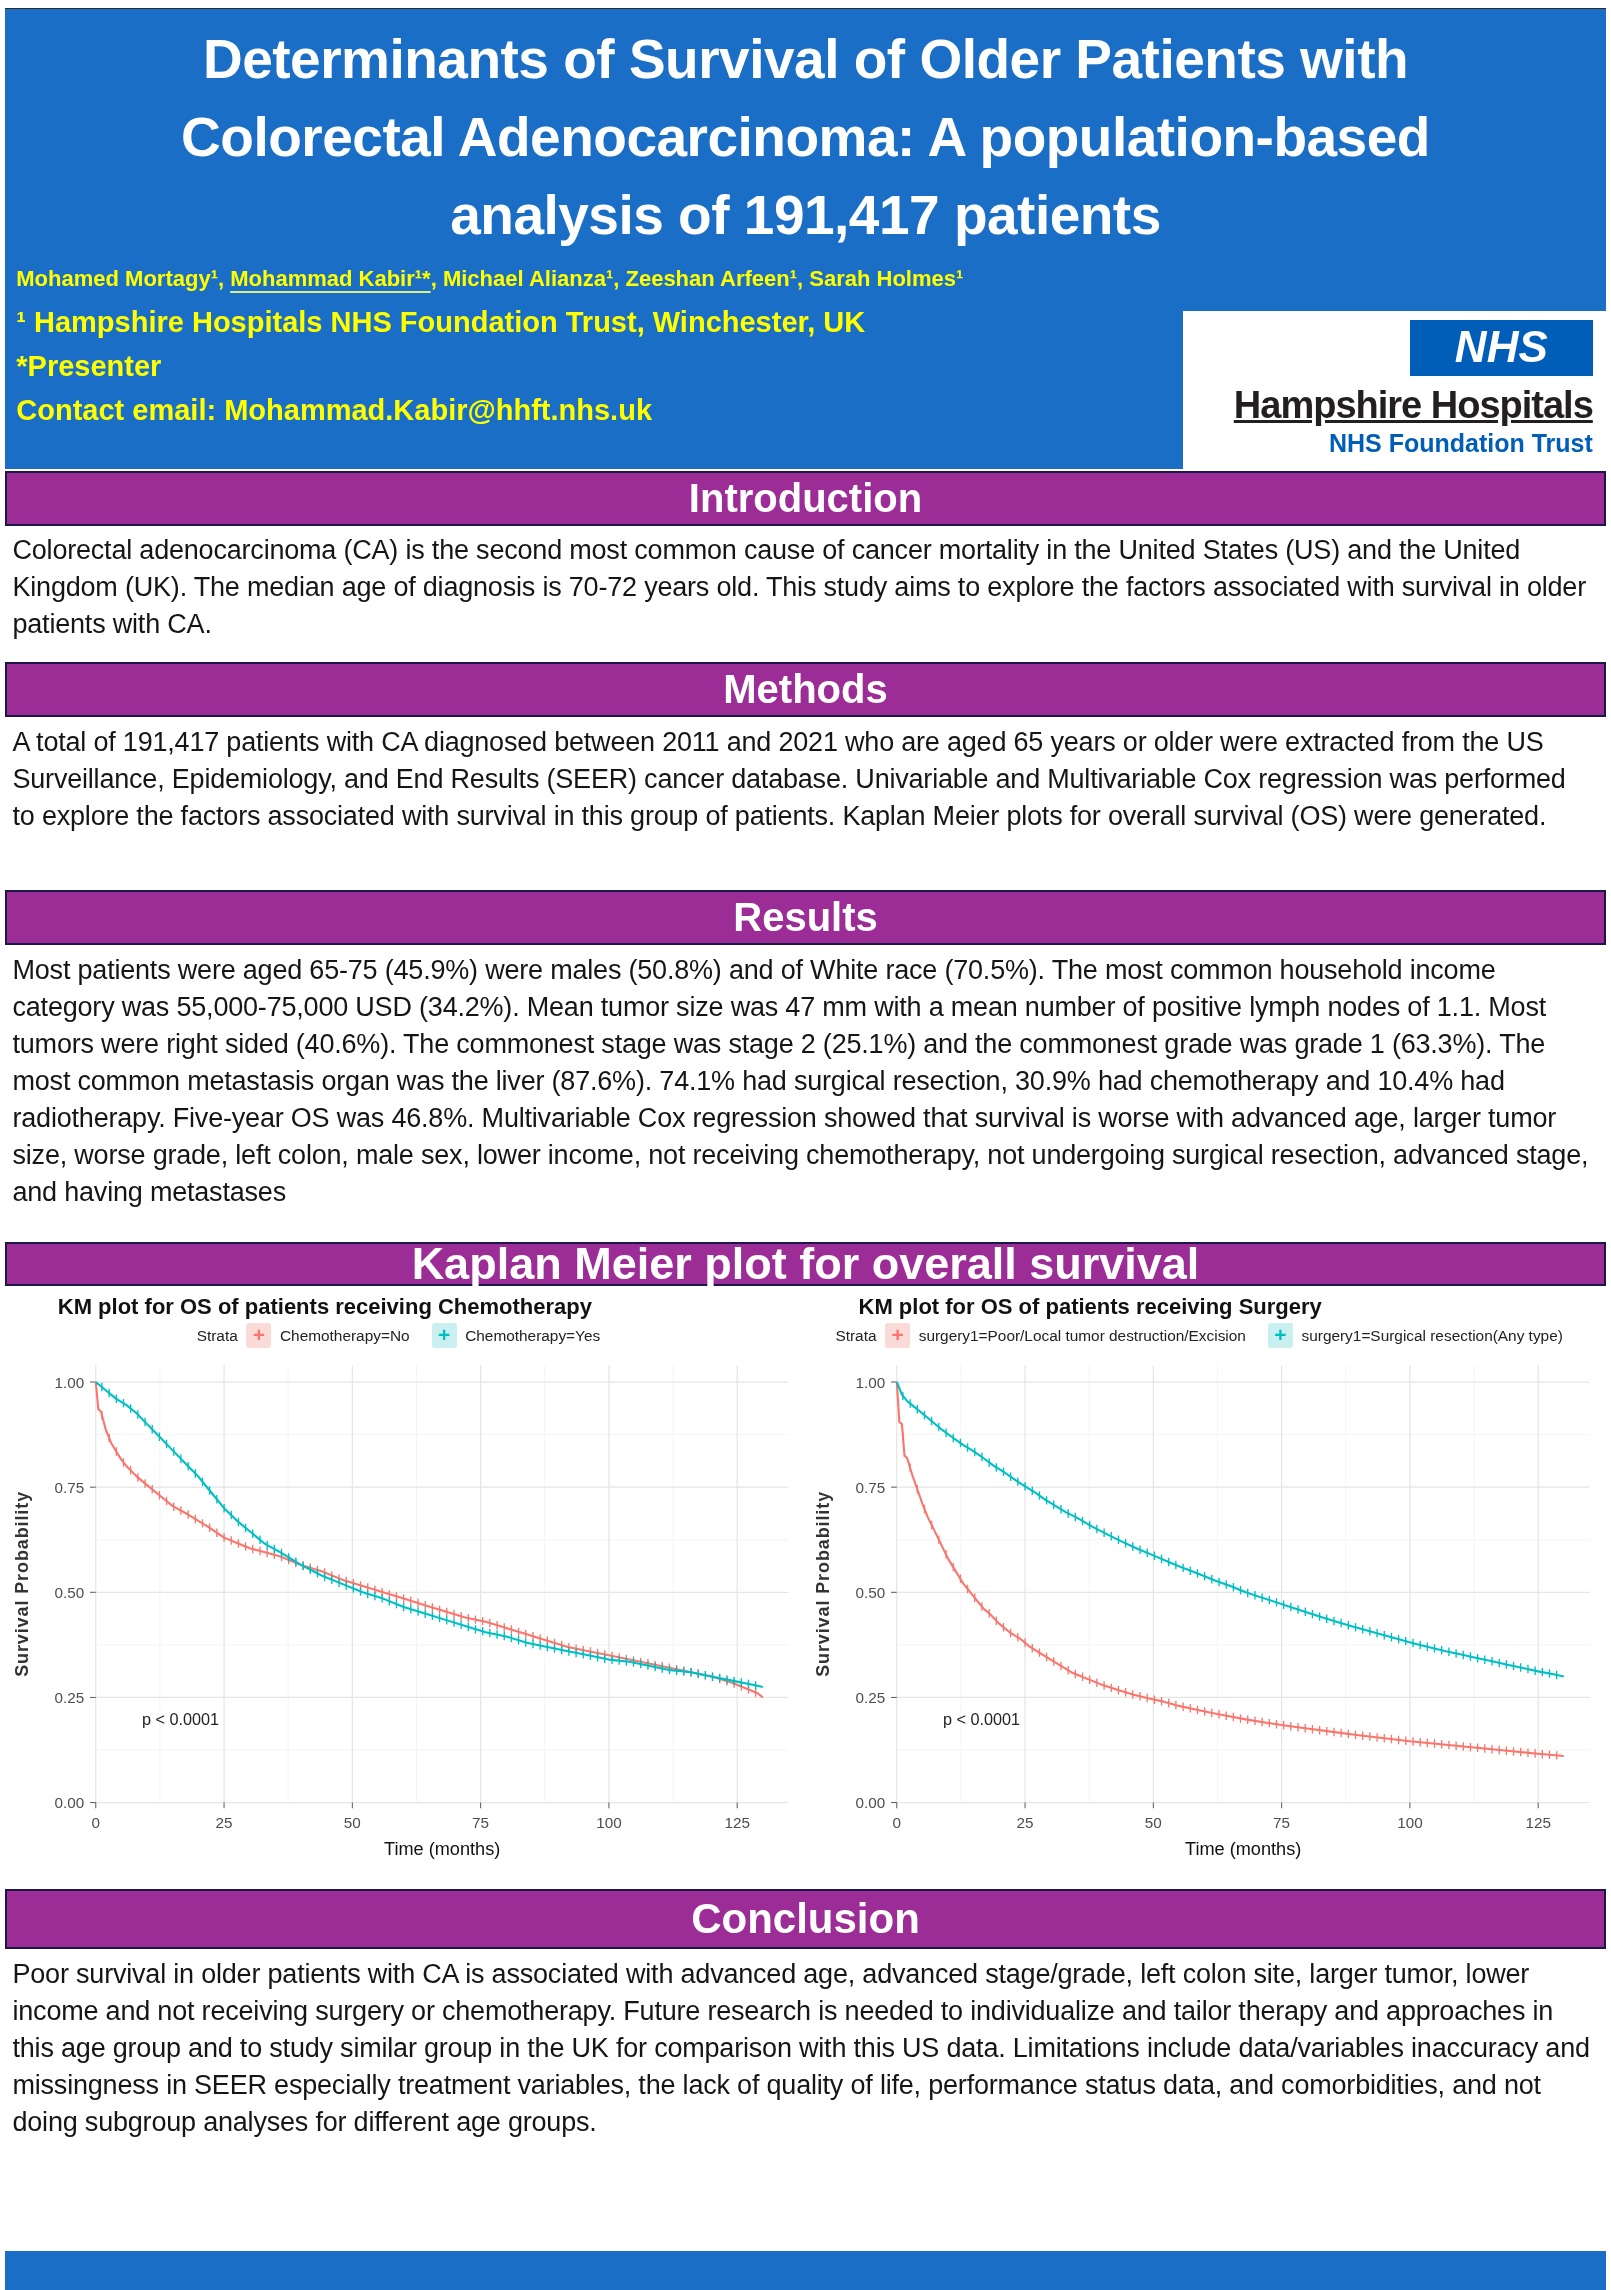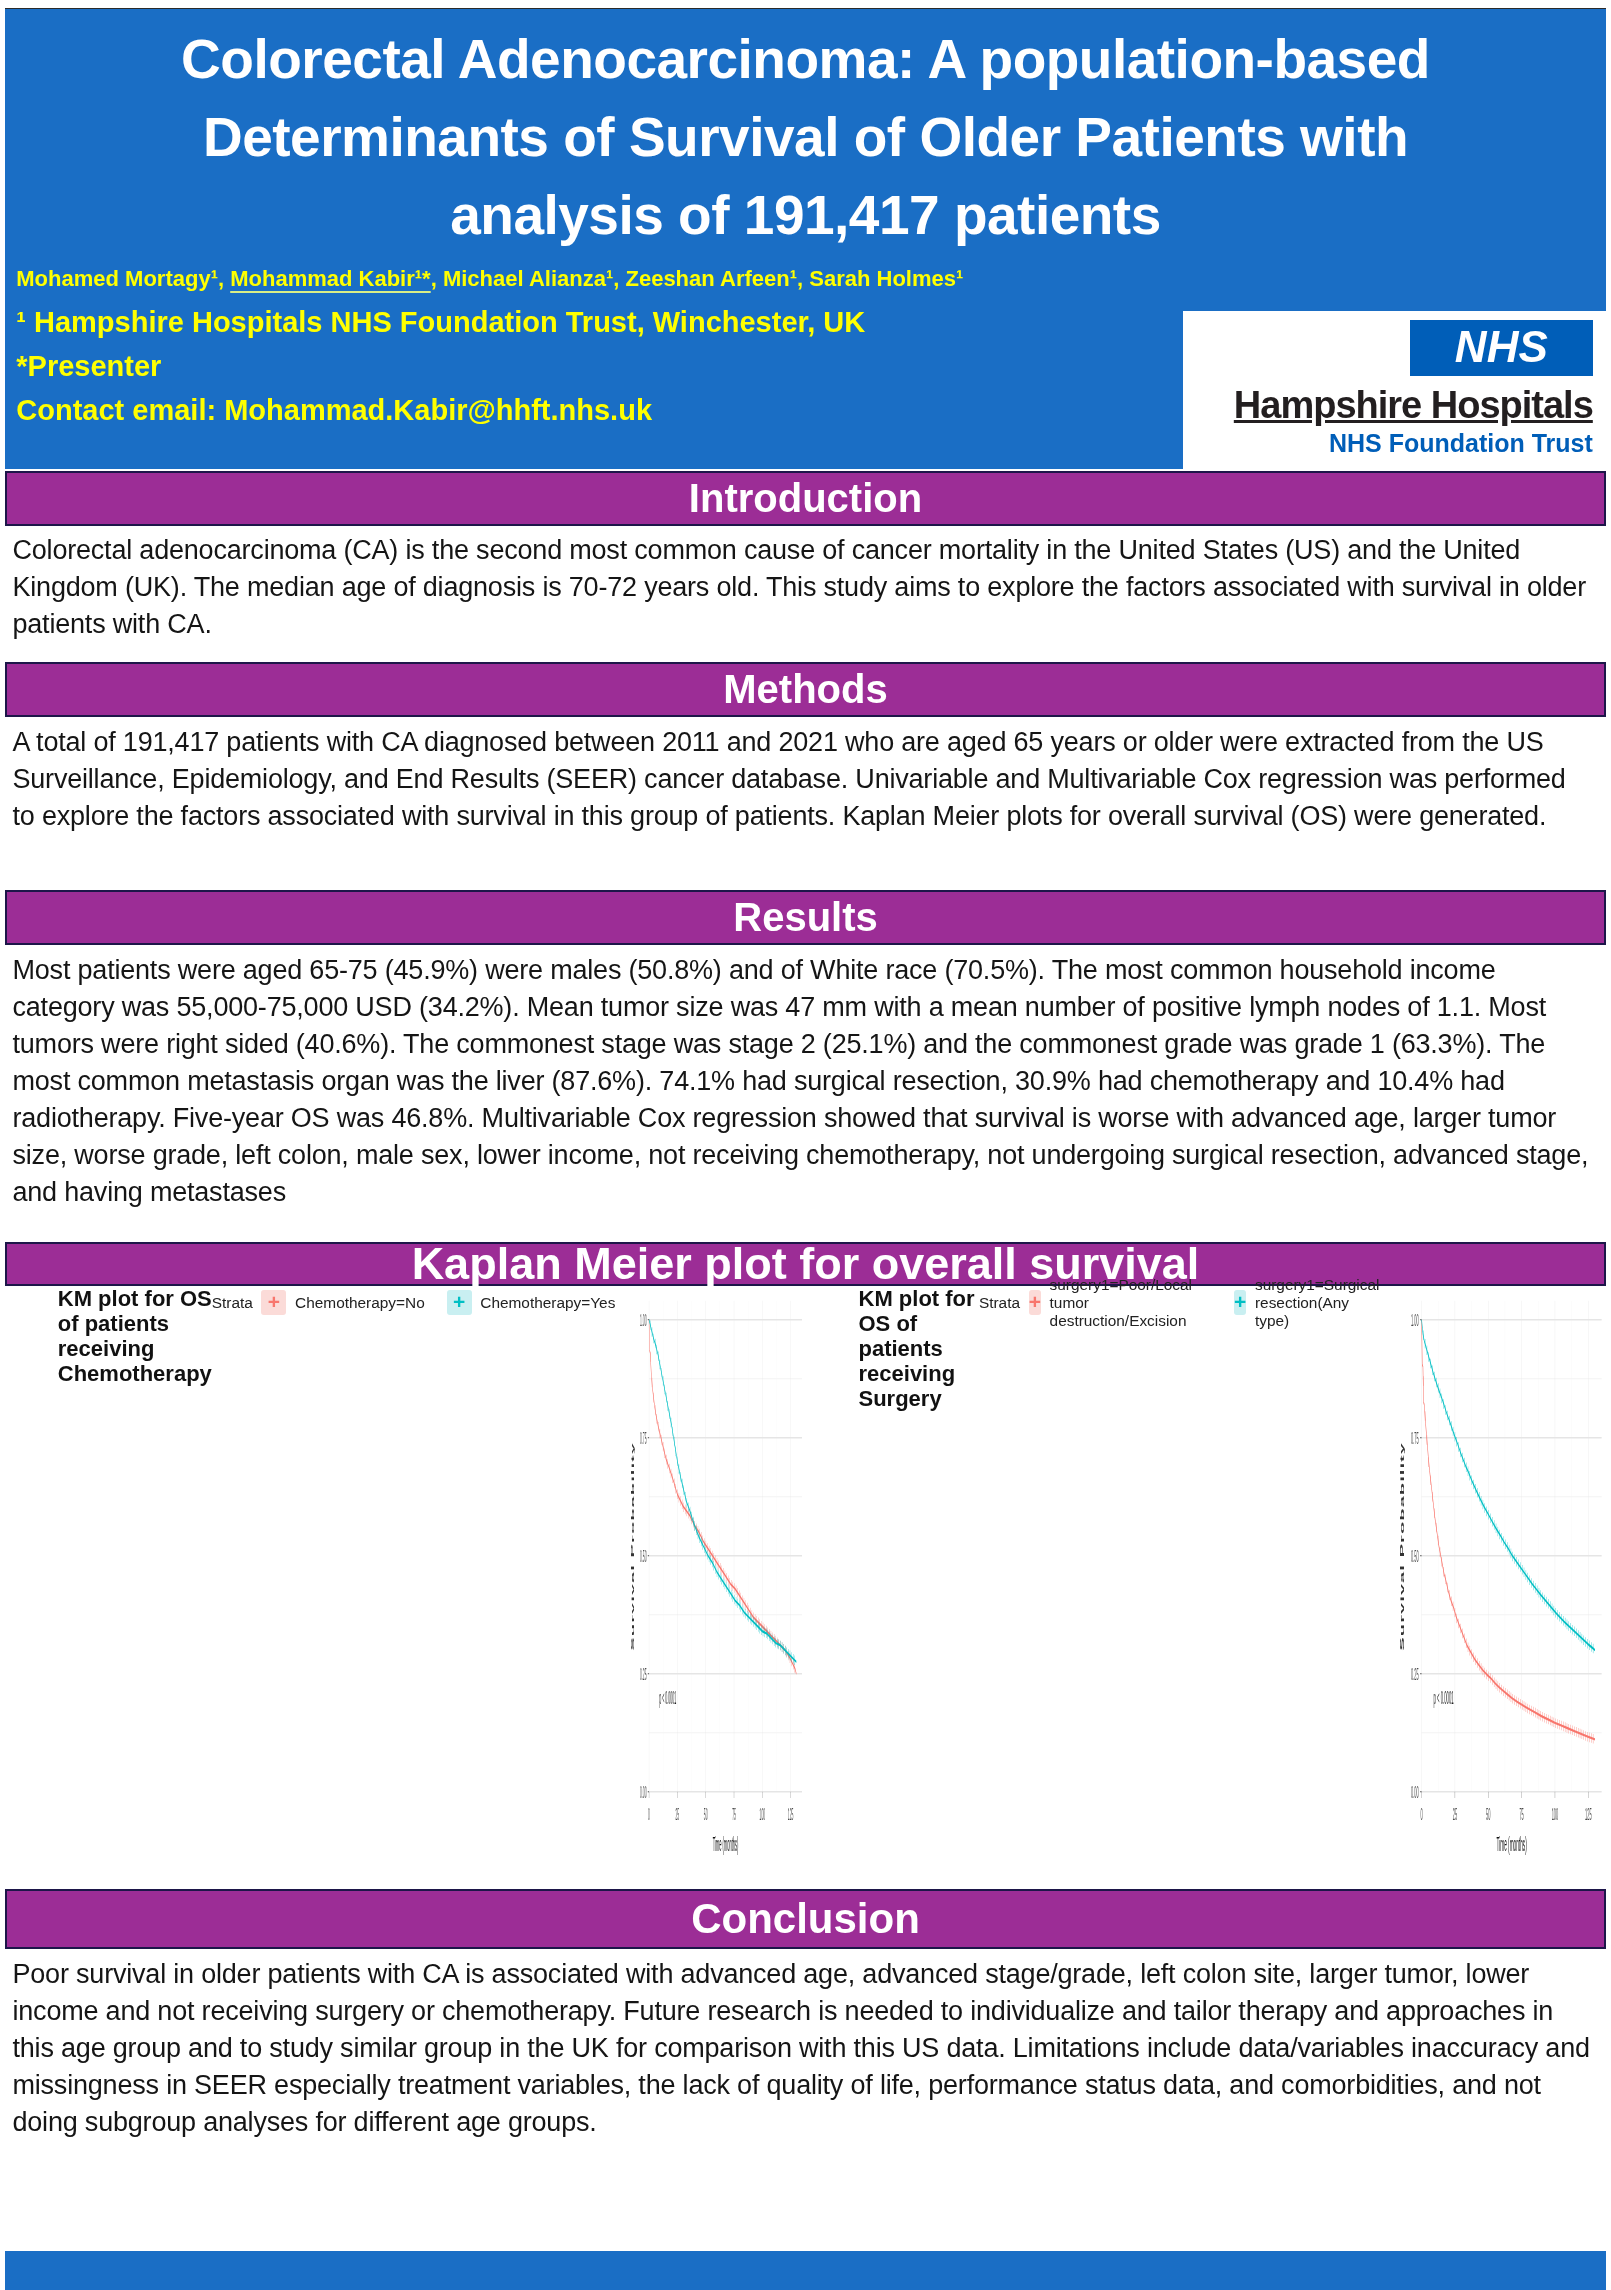--- a/index.html
+++ b/index.html
@@ -47,21 +47,21 @@
   .body-text{
     color:#151515; font-size:27px; line-height:37px; padding:6.7px 11.5px 0 7.7px;
     letter-spacing:-0.2px; overflow:hidden;
   }
   .t-intro{ height:135px; }
   .t-methods{ height:171px; }
   .t-results{ height:295px; }
   .t-conclusion{ height:202px; }
   
   .plots-row{ height:601px; display:flex; }
-  .km-panel{ width:50%; height:100%; display:flex; flex-direction:row; padding-top:0; }
+  .km-panel{ width:50%; height:100%; display:flex; flex-direction:column; padding-top:8px; }
   .km-title{ font-size:22px; font-weight:bold; color:#111; margin-left:53px; line-height:25px; }
   .km-legend{
     display:flex; align-items:center; justify-content:center; gap:8.6px;
     font-size:15.4px; color:#222; height:33px;
   }
   .legend-label{ margin-right:13.4px; }
   .key{
     display:inline-block; width:25px; height:25px; border-radius:2.9px; text-align:center;
     line-height:24px; font-size:21px; font-weight:bold;
   }
@@ -71,22 +71,22 @@
   
   .bottom-strip{ margin-top:auto; height:39px; background:var(--header-blue,#1a6ec5); }
 </style>
 </head>
 <body>
 
 <div class="poster">
 
   <header class="top-banner">
     <div class="main-title">
+      <div>Determinants of Survival of Older Patients with</div>
       <div>Colorectal Adenocarcinoma: A population-based</div>
-      <div>Determinants of Survival of Older Patients with</div>
       <div>analysis of 191,417 patients</div>
     </div>
     <div class="author-block">
       <div class="authors-line"><span>Mohamed Mortagy¹, </span><span class="underlined">Mohammad Kabir¹*</span><span>, Michael Alianza¹, Zeeshan Arfeen¹, Sarah Holmes¹</span></div>
       <div class="affil-line">¹ Hampshire Hospitals NHS Foundation Trust, Winchester, UK</div>
       <div class="presenter-line">*Presenter</div>
       <div class="contact-line">Contact email: Mohammad.Kabir@hhft.nhs.uk</div>
     </div>
     <div class="nhs-box">
       <div class="nhs-logo-rect">NHS</div>

